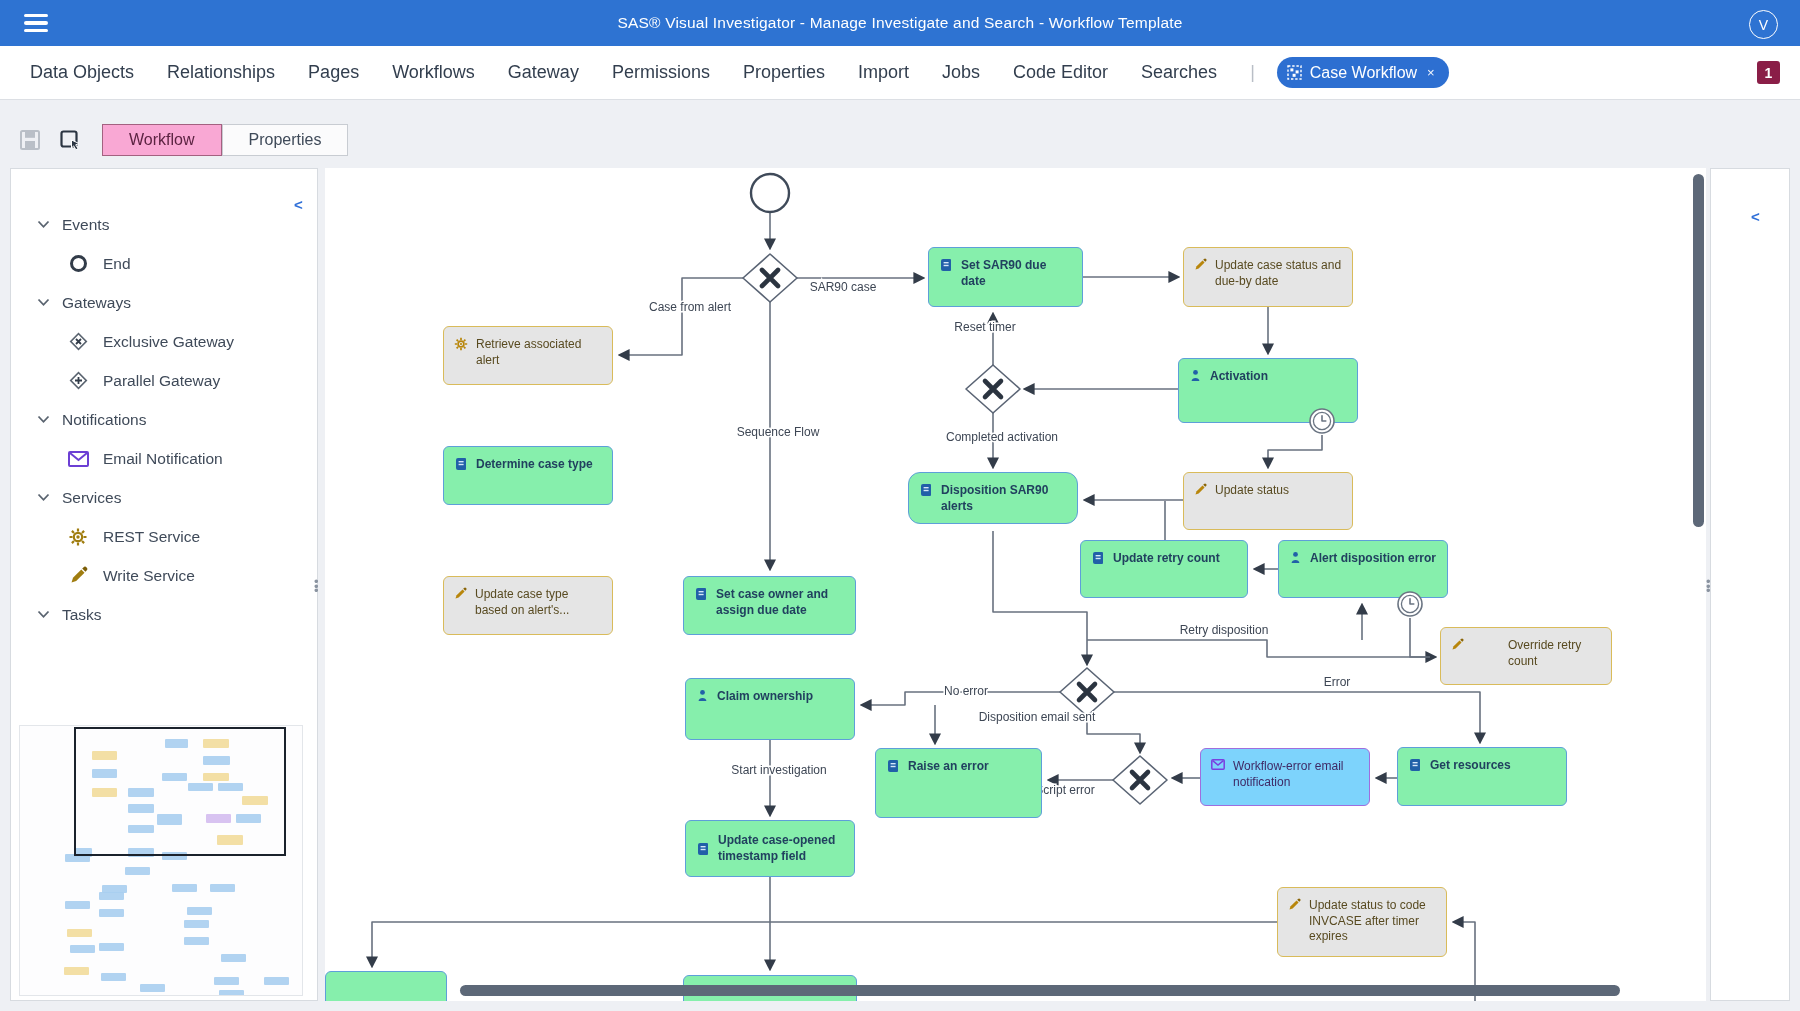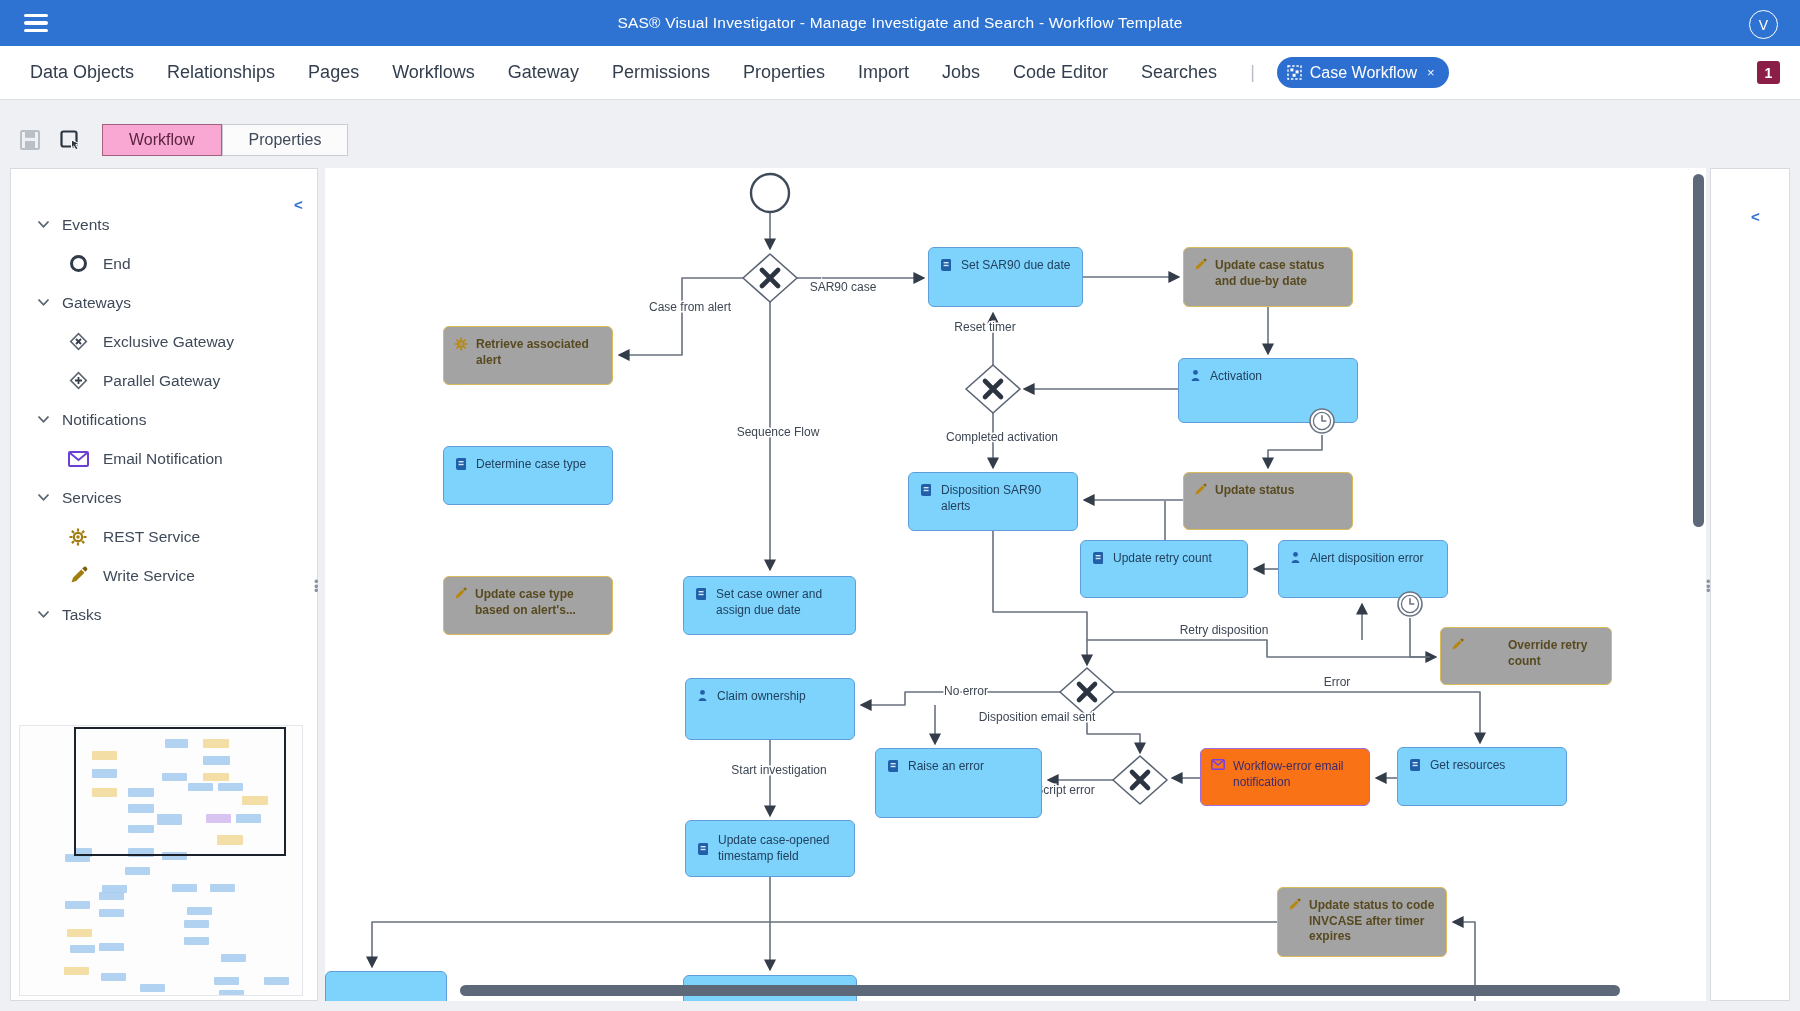--- a/index.html
+++ b/index.html
@@ -59,23 +59,23 @@
   .pal-item .lbl{font-size:15.5px;color:#3f4a59;}
   
   .minimap{position:absolute;left:8px;top:556px;width:282px;height:269px;background:#fdfdfe;
            border:1px solid #e3e6ea;overflow:hidden;}
   .mm-rect{position:absolute;opacity:.9;border-radius:1px;}
   .mm-viewport{position:absolute;border:2.5px solid #1b222c;background:rgba(255,255,255,0);}
   
   .node{position:absolute;box-sizing:border-box;border-radius:6px;display:flex;
         align-items:flex-start;padding:9px 10px;font-size:12px;line-height:1.3;cursor:pointer;}
   .node .nlabel{margin-left:8px;margin-top:1px;}
-  .node.blue{background:#7dd3fc;border:1.5px solid #5e9fd9;color:#21415f;}
-  .node.yellow{background:#a3a3a3;border:1.5px solid #d9bb5a;color:#584a20;font-weight:bold;}
-  .node.purple{background:#f97316;border:1.5px solid #9e6ede;color:#3f2a66;justify-content:center;}
+  .node.blue{background:#86efac;border:1.5px solid #5e9fd9;color:#21415f;font-weight:bold;}
+  .node.yellow{background:#e5e5e5;border:1.5px solid #d9bb5a;color:#584a20;}
+  .node.purple{background:#7dd3fc;border:1.5px solid #9e6ede;color:#3f2a66;justify-content:center;}
   .node.partial{padding:6px 10px;}
   .timer{position:absolute;width:28px;height:28px;z-index:5;}
   
   .vthumb{position:absolute;width:11px;border-radius:6px;background:#5d6878;}
   .hthumb{position:absolute;height:11px;border-radius:6px;background:#5d6878;}
   svg text.elabel{font-family:"Liberation Sans","DejaVu Sans",sans-serif;font-size:12px;
                   fill:#3d4654;paint-order:stroke;stroke:#ffffff;stroke-width:3px;}
 </style>
 </head>
 <body>
@@ -402,21 +402,21 @@
       <div class="node blue" style="left: 118px; top: 278px; width: 170px; height: 59px;">
         <span style="margin-top:1px;display:flex;">
           <svg width="14" height="14" viewBox="0 0 14 14">
             <path d="M4 1 h7 a1 1 0 0 1 1 1 v10 a1 1 0 0 1 -1 1 H4 a2 2 0 0 1 -2 -2 V3 a2 2 0 0 1 2 -2 Z" fill="#2160a8"></path>
             <rect x="4.6" y="4" width="5" height="1.4" fill="#d6e7f9"></rect>
             <rect x="4.6" y="6.8" width="5" height="1.4" fill="#d6e7f9"></rect>
           </svg>
         </span>
         <span class="nlabel">Determine case type</span>
       </div>
-      <div class="node blue" style="left: 583px; top: 304px; width: 170px; height: 59px;">
+      <div class="node blue" style="left: 583px; top: 304px; width: 170px; height: 52px; border-radius: 12px;">
         <span style="margin-top:1px;display:flex;">
           <svg width="14" height="14" viewBox="0 0 14 14">
             <path d="M4 1 h7 a1 1 0 0 1 1 1 v10 a1 1 0 0 1 -1 1 H4 a2 2 0 0 1 -2 -2 V3 a2 2 0 0 1 2 -2 Z" fill="#2160a8"></path>
             <rect x="4.6" y="4" width="5" height="1.4" fill="#d6e7f9"></rect>
             <rect x="4.6" y="6.8" width="5" height="1.4" fill="#d6e7f9"></rect>
           </svg>
         </span>
         <span class="nlabel">Disposition SAR90 alerts</span>
       </div>
       <div class="node yellow" style="left: 858px; top: 304px; width: 170px; height: 58px;">

